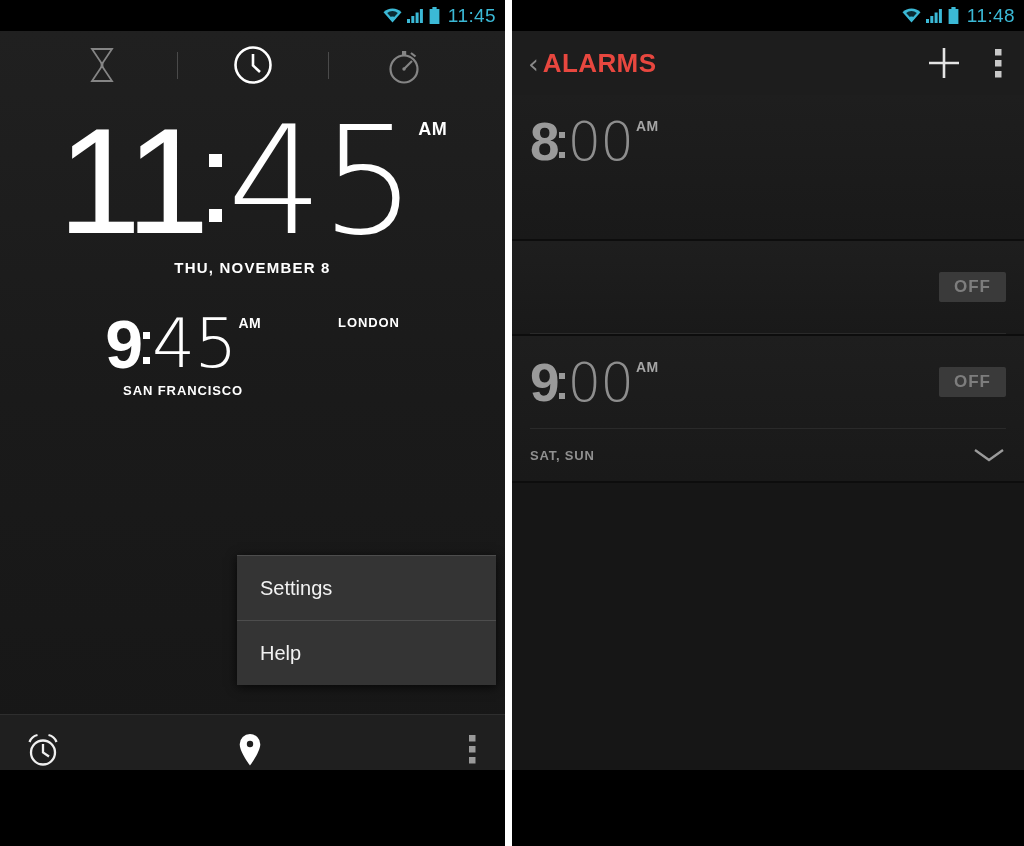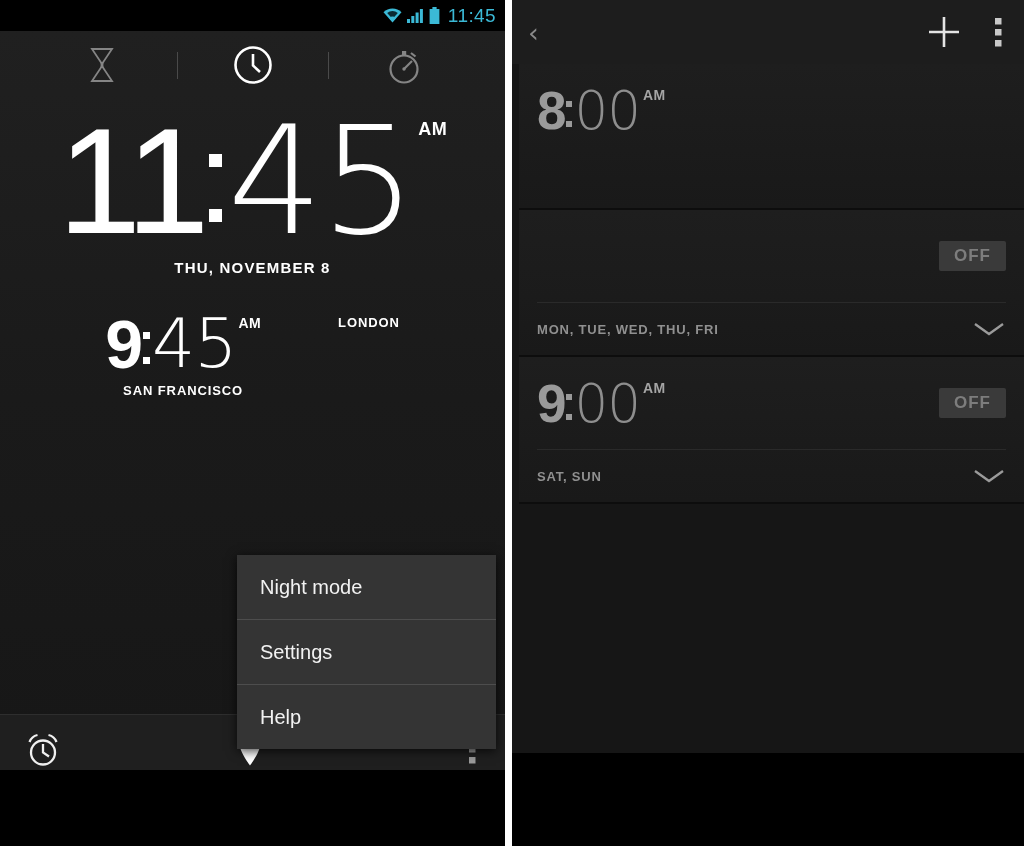--- a/index.html
+++ b/index.html
@@ -73,21 +73,21 @@
   
   .alarmbody{position:relative;height:815px;background:#161616;}
   .actionbar-top{height:64px;background:#1d1d1d;display:flex;align-items:center;position:relative;}
   .ab-back{display:flex;align-items:center;padding-left:16px;}
   .ab-chev{color:#8a8a8a;font-size:27px;line-height:1;margin-right:4px;font-family:"DejaVu Sans",sans-serif;}
   .ab-title{color:#e8473f;font-size:26px;font-weight:bold;letter-spacing:.4px;}
   .ab-spacer{flex:1;}
   .ab-plus{width:56px;display:flex;align-items:center;justify-content:center;}
   .ab-over{width:52px;display:flex;align-items:center;justify-content:center;}
 
-  .alarmlist{position:relative;margin-left:7px;}
+  .alarmlist{position:relative;}
   .alarm-row{position:relative;padding:0 18px;box-sizing:border-box;
      background:linear-gradient(180deg,#1e1e1e 0%,#191919 100%);}
   .alarm-top{height:92px;display:flex;align-items:center;position:relative;border-bottom:1px solid #2a2a2a;}
   .alarm-top.noline{border-bottom:none;}
   .al-h{font-size:53px;font-weight:bold;color:#9a9a9a;letter-spacing:-1px;line-height:1;vertical-align:top;}
   .al-colon{display:inline-block;width:9px;height:53px;position:relative;vertical-align:top;}
   .al-colon i{position:absolute;left:1px;width:6px;height:6px;background:#9a9a9a;display:block;}
   .al-colon i.t{top:17px;}
   .al-colon i.b{top:37px;}
   .al-m{font-size:53px;font-weight:100;color:#8e8e8e;font-family:"DejaVu Sans",sans-serif;letter-spacing:-1px;line-height:1;vertical-align:top;}
@@ -182,21 +182,20 @@
             <div class="ct-row"><span class="ct-h">9</span><span class="ct-colon"><i class="t"></i><i class="b"></i></span><span class="ct-m">45</span><span class="ct-ampm">AM</span></div>
             <div class="ct-name">SAN FRANCISCO</div>
           </div>
           <div class="city">
             <div class="ct-name">LONDON</div>
           </div>
         </div>
       </div>
 
       <div class="popup left-menu">
-        <div class="pi">Night mode</div>
         <div class="psep"></div>
         <div class="pi">Settings</div>
         <div class="psep"></div>
         <div class="pi">Help</div>
       </div>
 
       <div class="actionbar">
         <div class="ab-slot l">
           <span>
             <svg width="36" height="36" viewBox="0 0 36 36">
@@ -251,26 +250,53 @@
           </span>
         </div>
       </div>
     </div>
   </div>
 
   <div class="divider"></div>
 
   <div class="phone right">
 
+    <div class="statusbar">
+      <div class="sb-icons">
+        <span class="ico-wifi">
+          <svg width="19" height="15" viewBox="0 0 19 15">
+              <path d="M9.5 14.5 L0.5 4.2 A13 13 0 0 1 18.5 4.2 Z" fill="#3bb9d6"></path>
+              <path d="M9.5 11 L4.2 5 A8.2 8.2 0 0 1 14.8 5 Z" fill="#0a2a33"></path>
+              <path d="M9.5 13.8 L6.1 9.9 A5.2 5.2 0 0 1 12.9 9.9 Z" fill="#3bb9d6"></path>
+            </svg>
+        </span>
+        <span class="ico-sig">
+          <svg width="17" height="15" viewBox="0 0 17 15">
+              <rect x="0" y="11" width="3" height="4" fill="#3bb9d6"></rect>
+              <rect x="4.3" y="8" width="3" height="7" fill="#3bb9d6"></rect>
+              <rect x="8.6" y="4.5" width="3" height="10.5" fill="#3bb9d6"></rect>
+              <rect x="12.9" y="1" width="3" height="14" fill="#3bb9d6"></rect>
+            </svg>
+        </span>
+        <span class="ico-bat">
+          <svg width="11" height="17" viewBox="0 0 11 17">
+              <rect x="3.4" y="0" width="4.2" height="2" fill="#3bb9d6"></rect>
+              <rect x="0.6" y="2" width="9.8" height="15" fill="#3bb9d6"></rect>
+            </svg>
+        </span>
+      </div>
+      <span class="sb-time">11:48</span>
+    </div>
 
     <div class="alarmbody">
 
       <div class="actionbar-top">
         <div class="ab-back">
           <span class="ab-chev">‹</span>
+          <span class="ab-title">ALARMS</span>
         </div>
         <div class="ab-spacer"></div>
         <div class="ab-plus">
           <span>
             <svg width="34" height="34" viewBox="0 0 34 34">
                 <path d="M17 2 L17 32 M2 17 L32 17" stroke="#e4e4e4" stroke-width="2.6"></path>
               </svg>
           </span>
         </div>
         <div class="ab-over">
@@ -292,28 +318,20 @@
           </div>
           <div class="alarm-bot">
             <span class="al-days"></span>
           </div>
         </div>
         <div class="row-sep"></div>
 
         <div class="alarm-row">
           <div class="alarm-top">
             <span class="al-off">OFF</span>
-          </div>
-          <div class="alarm-bot">
-            <span class="al-days">MON, TUE, WED, THU, FRI</span>
-            <span class="al-chev">
-              <svg width="34" height="18" viewBox="0 0 34 18">
-                  <path d="M3 4 L17 14 L31 4" fill="none" stroke="#9b9b9b" stroke-width="2.3"></path>
-                </svg>
-            </span>
           </div>
         </div>
         <div class="row-sep"></div>
 
         <div class="alarm-row">
           <div class="alarm-top">
             <span class="al-time"><span class="al-h">9</span><span class="al-colon"><i class="t"></i><i class="b"></i></span><span class="al-m">00</span><span class="al-ampm">AM</span></span>
             <span class="al-off">OFF</span>
           </div>
           <div class="alarm-bot">

